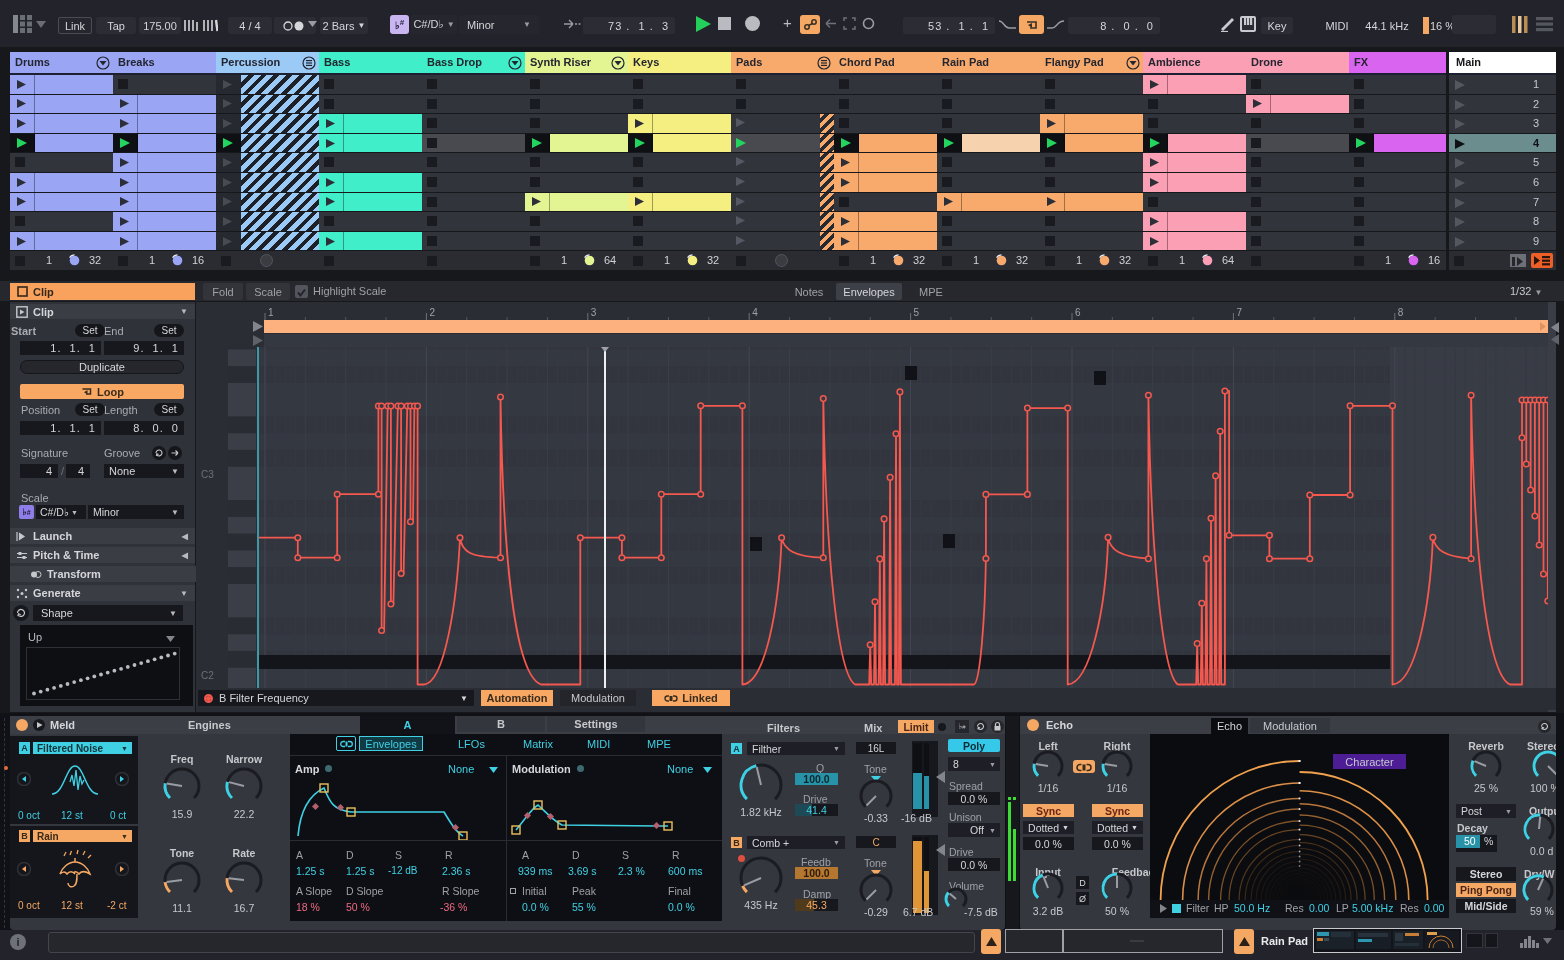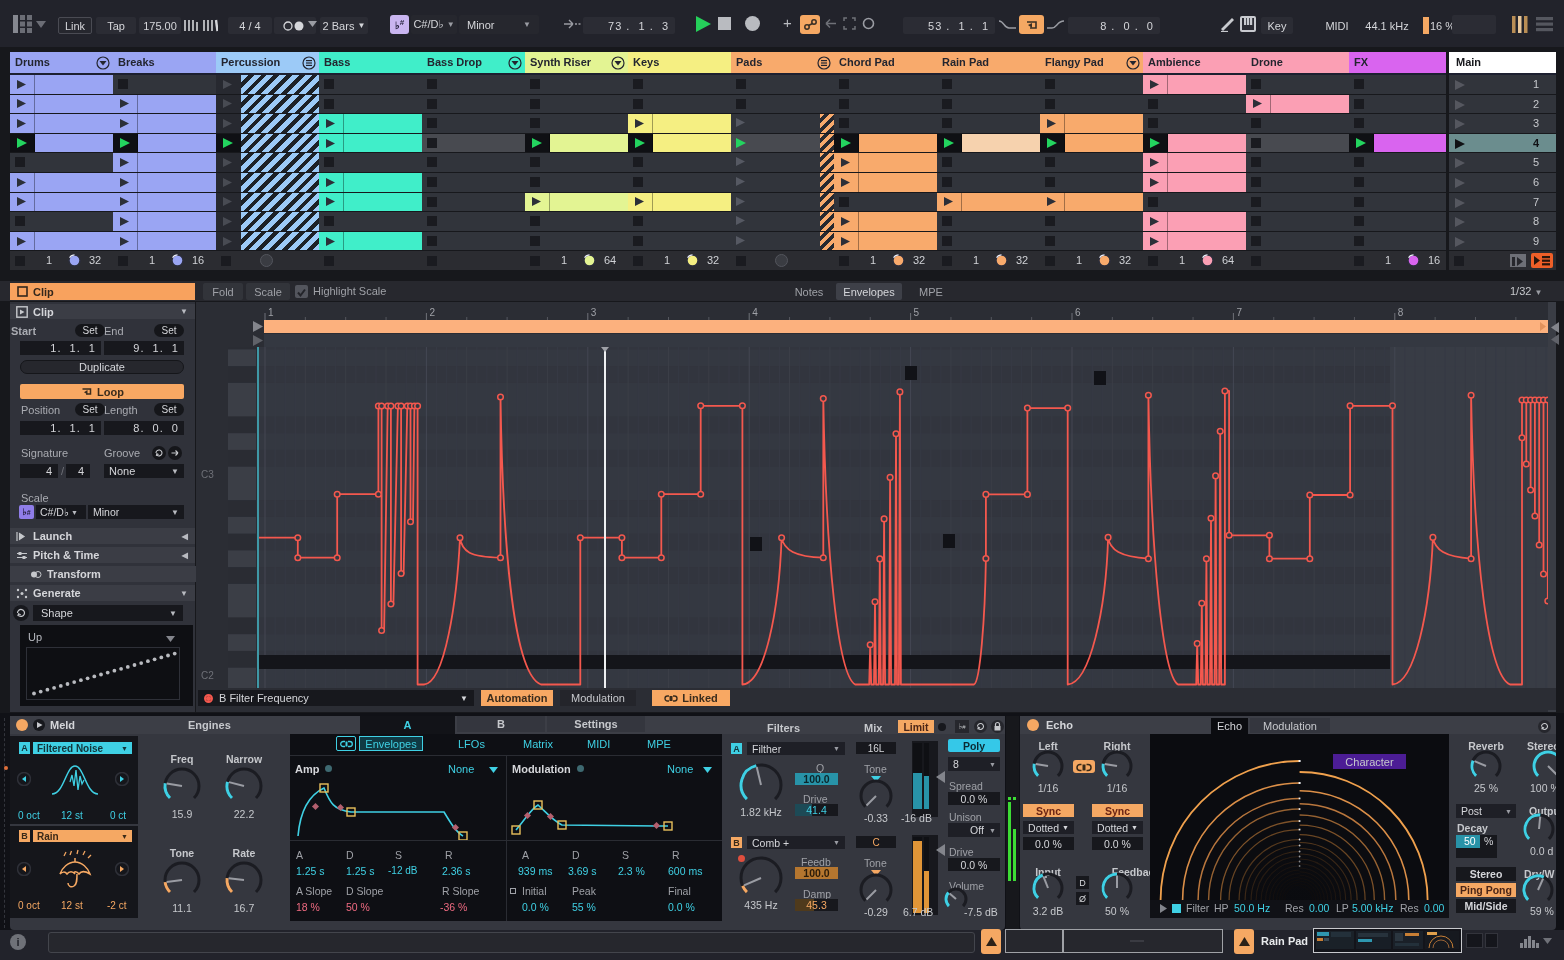--- a/index.html
+++ b/index.html
@@ -1652,21 +1652,21 @@
 <div class="lbl" style="left:1486px;top:782px;font-size:10.5px;color:#c6c8cc;font-weight:400;transform:translateX(-50%);">25 %</div>
 <div class="lbl" style="left:1527px;top:740px;font-size:10.5px;color:#c6c8cc;font-weight:700;">Stereo</div>
 <svg class="abs" style="left:1531px;top:749px" width="34" height="34">
     <path d="M 7.1 26.9 A 14 14 0 1 1 26.9 26.9" stroke="#1b1c22" stroke-width="3" fill="none"></path>
     <path d="M 7.1 26.9 A 14 14 0 1 1 26.9 26.9" stroke="#3fd0e4" stroke-width="3" fill="none"></path>
     <line x1="17" y1="17" x2="25.8" y2="25.8" stroke="#9a9ca3" stroke-width="2"></line>
   </svg>
 <div class="lbl" style="left:1530px;top:782px;font-size:10.5px;color:#c6c8cc;font-weight:400;">100 %</div>
 <div class="abs" style="left:1456px;top:804px;width:60px;height:14px;background:#1e1f26;color:#d5d6da;font-size:10.5px;display:flex;align-items:center;padding-left:5px;">Post<span style="margin-left:auto;margin-right:4px;font-size:7px;color:#9a9ca3">▼</span></div>
 <div class="lbl" style="left:1457px;top:822px;font-size:10.5px;color:#c6c8cc;font-weight:700;">Decay</div>
-<div class="abs" style="left:1456px;top:835px;width:41px;height:23px;background:#17181d;color:#fff;font-size:10.5px;">
+<div class="abs" style="left:1456px;top:835px;width:41px;height:17px;background:#17181d;color:#fff;font-size:10.5px;">
     <span style="position:absolute;left:0;top:0;width:24px;height:13px;background:#2893a8;"></span>
     <span style="position:absolute;left:8px;top:0;">50</span>
     <span style="position:absolute;left:28px;top:0;color:#d5d6da">%</span>
   </div>
 <div class="lbl" style="left:1529px;top:805px;font-size:10.5px;color:#c6c8cc;font-weight:700;">Outpu</div>
 <svg class="abs" style="left:1522px;top:812px" width="34" height="34">
     <path d="M 7.1 26.9 A 14 14 0 1 1 26.9 26.9" stroke="#1b1c22" stroke-width="3" fill="none"></path>
     <path d="M 7.1 26.9 A 14 14 0 0 1 18.3 3.1" stroke="#3fd0e4" stroke-width="3" fill="none"></path>
     <line x1="17" y1="17" x2="18.2" y2="4.6" stroke="#9a9ca3" stroke-width="2"></line>
   </svg>

